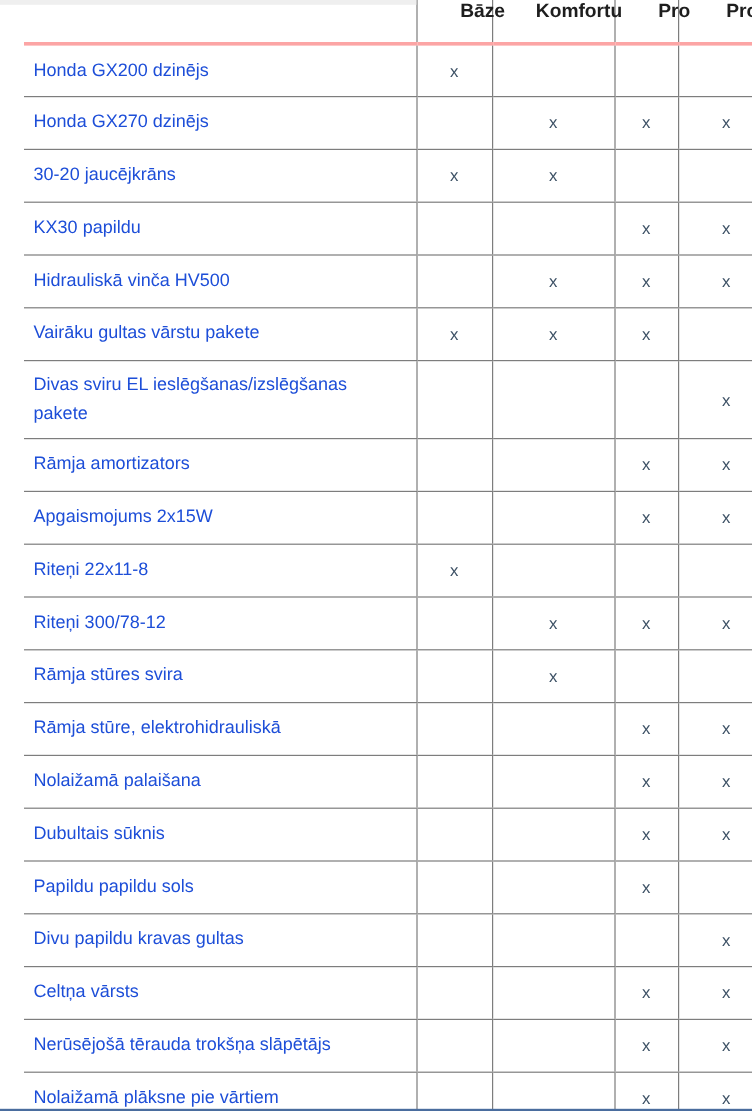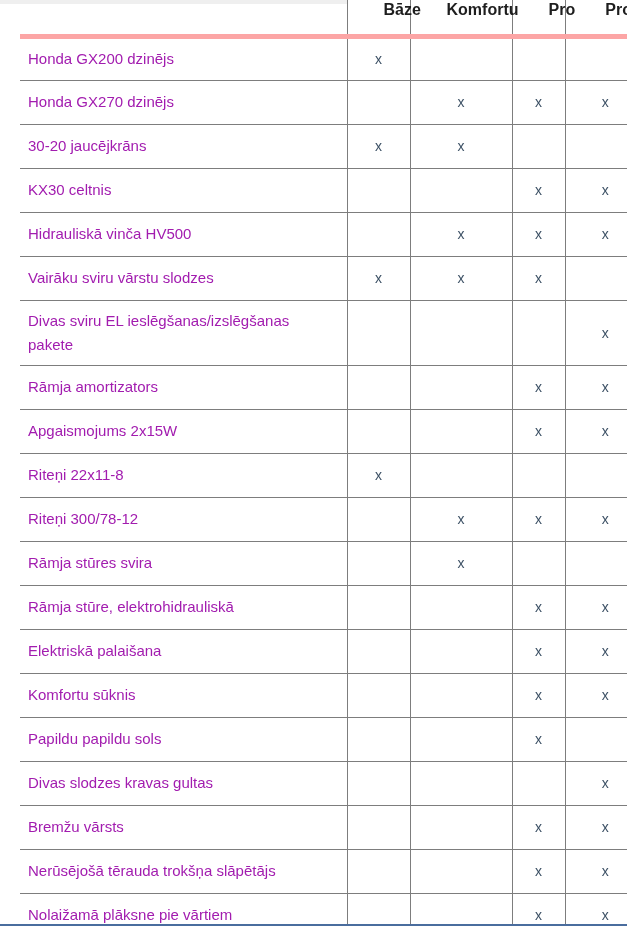--- a/index.html
+++ b/index.html
@@ -41,42 +41,42 @@
   col.c-baze { width: 63px; }
   col.c-komf { width: 102px; }
   col.c-pro  { width: 53px; }
   col.c-prop { width: 80px; }
 
   .cmp th, .cmp td { padding: 0; }
 
   .cmp th:nth-child(n+2),
   .cmp td:nth-child(n+2) { border-left: 1px solid #7d7d7d; }
 
-  .cmp thead th { border-bottom: 5px solid #fca5a5; padding-left: 36px; }
+  .cmp thead th { border-bottom: 3px solid #fca5a5; padding-left: 36px; }
   .cmp tbody td { border-bottom: 1px solid #7d7d7d; }
 
   .cmp thead tr { height: 36px; }
   .cmp thead th {
     vertical-align: top;
     text-align: center;
     font-weight: 700;
     font-size: 16px;
     line-height: 20px;
     color: #1e1e1e;
   }
   .cmp thead th.feat-h { text-align: left; }
 
   .cmp tbody tr { height: 44px; }
 
   td.feat {
     text-align: left;
     vertical-align: middle;
     font-size: 15px;
     line-height: 24px;
-    color: #a21caf;
+    color: #1d4ed8;
     padding: 8px 8px;
     white-space: pre-line;
   }
 
   td.mark {
     text-align: center;
     vertical-align: middle;
     font-size: 14px;
     color: #3e5266;
   }
@@ -121,35 +121,35 @@
           <td class="mark">x</td>
         </tr>
         <tr>
           <td class="feat">30-20 jaucējkrāns</td>
           <td class="mark">x</td>
           <td class="mark">x</td>
           <td class="mark"></td>
           <td class="mark"></td>
         </tr>
         <tr>
-          <td class="feat">KX30 celtnis</td>
+          <td class="feat">KX30 papildu</td>
           <td class="mark"></td>
           <td class="mark"></td>
           <td class="mark">x</td>
           <td class="mark">x</td>
         </tr>
         <tr>
           <td class="feat">Hidrauliskā vinča HV500</td>
           <td class="mark"></td>
           <td class="mark">x</td>
           <td class="mark">x</td>
           <td class="mark">x</td>
         </tr>
         <tr>
-          <td class="feat">Vairāku sviru vārstu slodzes</td>
+          <td class="feat">Vairāku gultas vārstu pakete</td>
           <td class="mark">x</td>
           <td class="mark">x</td>
           <td class="mark">x</td>
           <td class="mark"></td>
         </tr>
         <tr>
           <td class="feat">Divas sviru EL ieslēgšanas/izslēgšanas
 pakete</td>
           <td class="mark"></td>
           <td class="mark"></td>
@@ -192,49 +192,49 @@
           <td class="mark"></td>
         </tr>
         <tr>
           <td class="feat">Rāmja stūre, elektrohidrauliskā</td>
           <td class="mark"></td>
           <td class="mark"></td>
           <td class="mark">x</td>
           <td class="mark">x</td>
         </tr>
         <tr>
-          <td class="feat">Elektriskā palaišana</td>
-          <td class="mark"></td>
-          <td class="mark"></td>
-          <td class="mark">x</td>
-          <td class="mark">x</td>
-        </tr>
-        <tr>
-          <td class="feat">Komfortu sūknis</td>
+          <td class="feat">Nolaižamā palaišana</td>
+          <td class="mark"></td>
+          <td class="mark"></td>
+          <td class="mark">x</td>
+          <td class="mark">x</td>
+        </tr>
+        <tr>
+          <td class="feat">Dubultais sūknis</td>
           <td class="mark"></td>
           <td class="mark"></td>
           <td class="mark">x</td>
           <td class="mark">x</td>
         </tr>
         <tr>
           <td class="feat">Papildu papildu sols</td>
           <td class="mark"></td>
           <td class="mark"></td>
           <td class="mark">x</td>
           <td class="mark"></td>
         </tr>
         <tr>
-          <td class="feat">Divas slodzes kravas gultas</td>
-          <td class="mark"></td>
-          <td class="mark"></td>
-          <td class="mark"></td>
-          <td class="mark">x</td>
-        </tr>
-        <tr>
-          <td class="feat">Bremžu vārsts</td>
+          <td class="feat">Divu papildu kravas gultas</td>
+          <td class="mark"></td>
+          <td class="mark"></td>
+          <td class="mark"></td>
+          <td class="mark">x</td>
+        </tr>
+        <tr>
+          <td class="feat">Celtņa vārsts</td>
           <td class="mark"></td>
           <td class="mark"></td>
           <td class="mark">x</td>
           <td class="mark">x</td>
         </tr>
         <tr>
           <td class="feat">Nerūsējošā tērauda trokšņa slāpētājs</td>
           <td class="mark"></td>
           <td class="mark"></td>
           <td class="mark">x</td>

